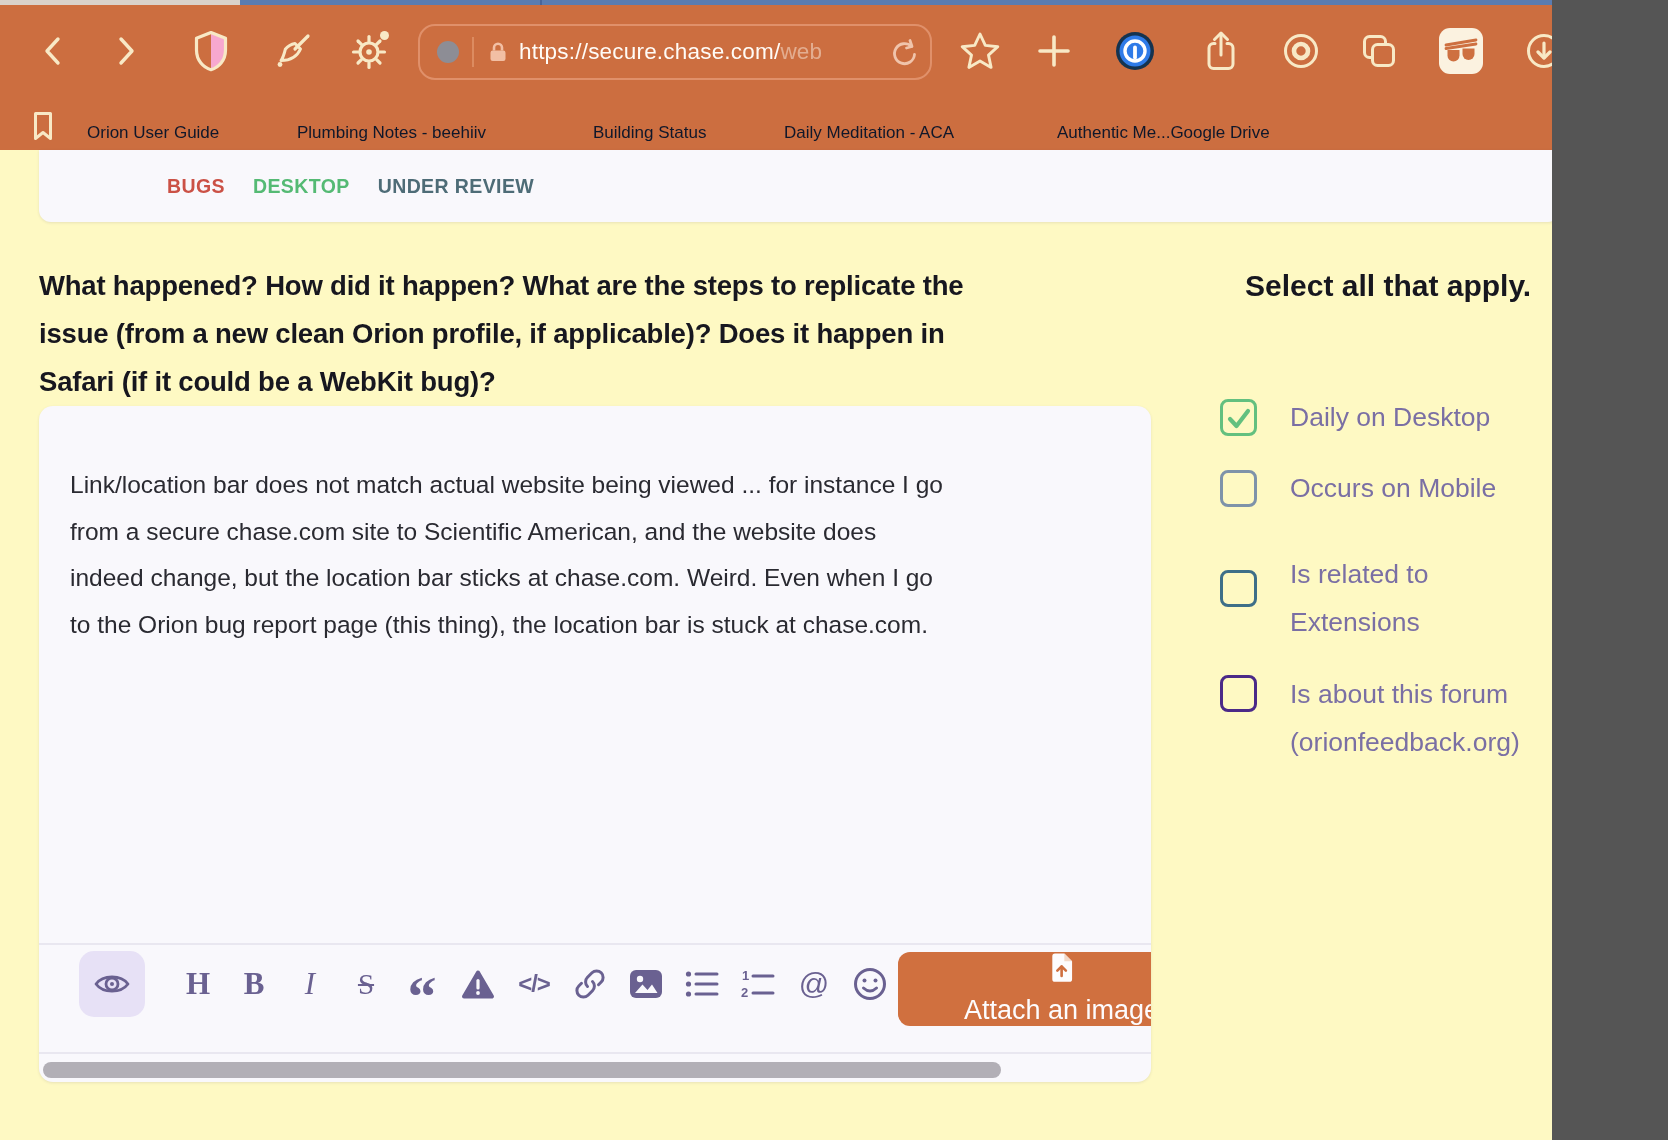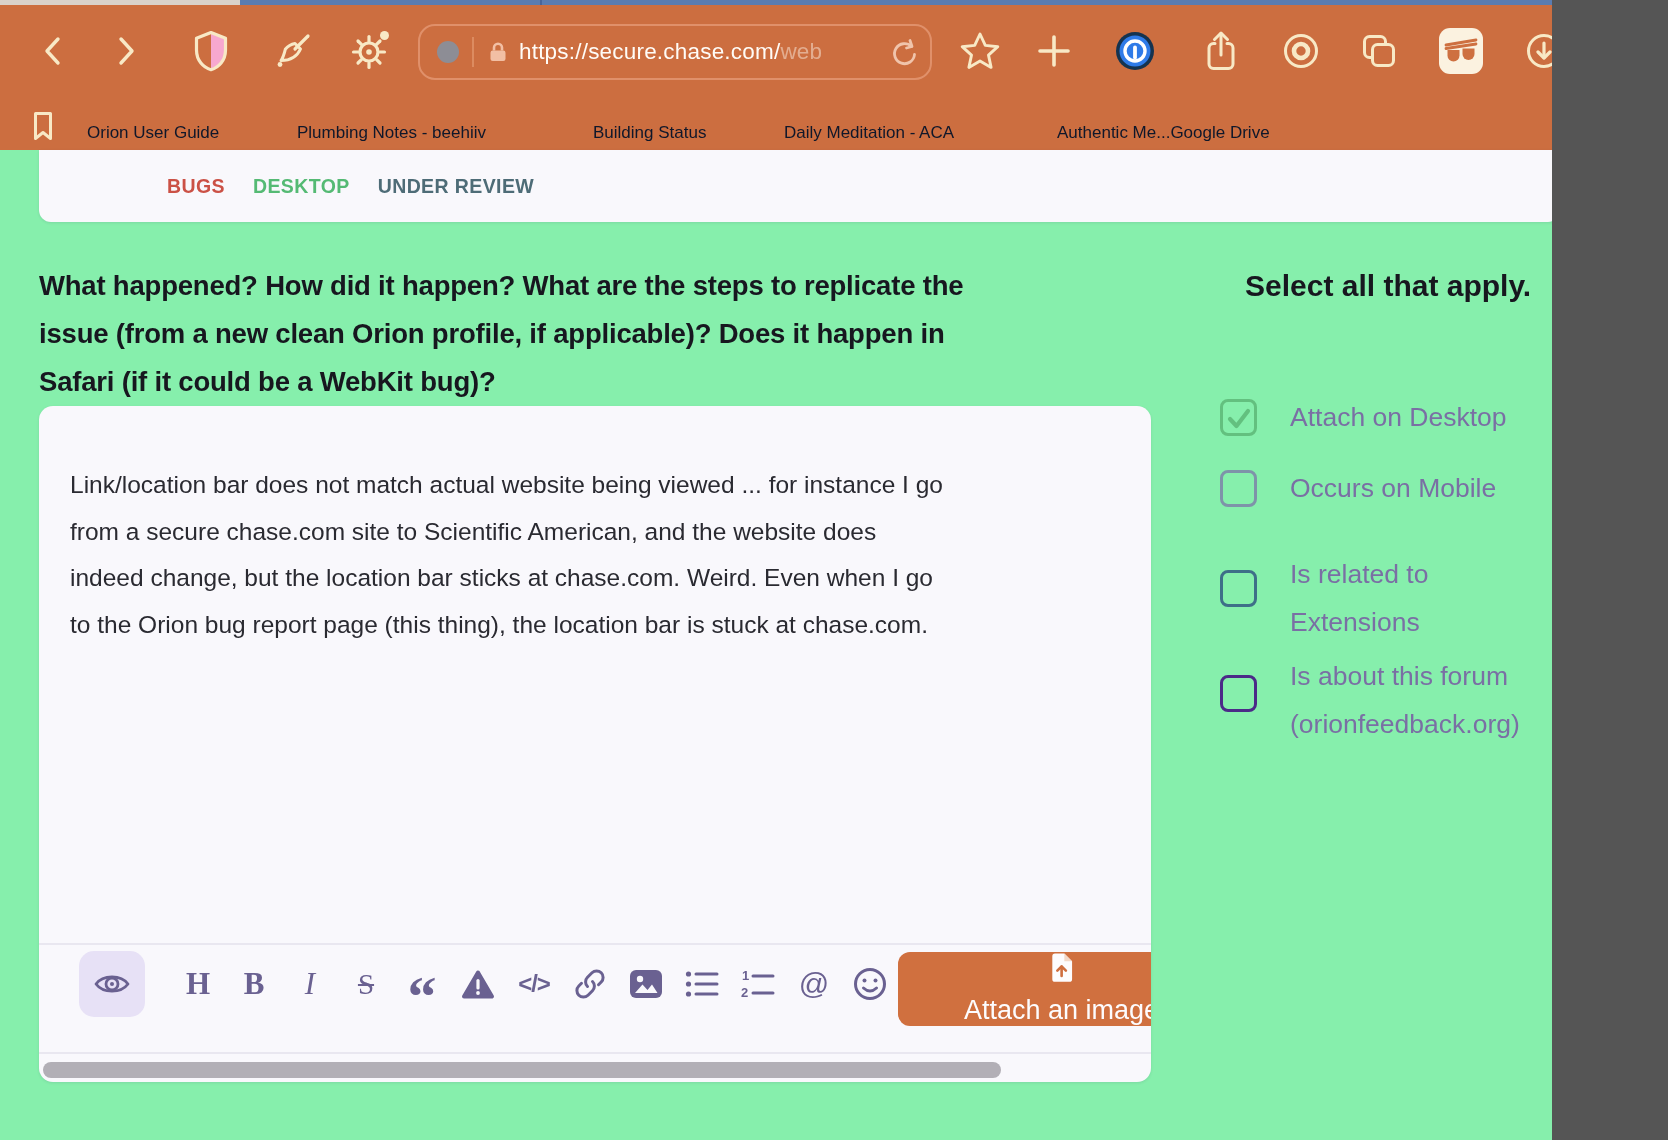--- a/index.html
+++ b/index.html
@@ -23,21 +23,21 @@
   .url-divider { width:2px; height:30px; background:#DC8B60; margin-left:13px; flex:0 0 auto; }
   .url-text { margin-left:10px; font-size:22.5px; color:#FFFCF7; white-space:nowrap; letter-spacing:0.2px; }
   .url-faded { color:rgba(255,250,242,0.45); }
   .reload-wrap { margin-left:auto; margin-right:12px; display:flex; align-items:center; }
 
   .bm-row { position:absolute; left:0; top:95px; width:1668px; height:50px; }
   .bm-item { position:absolute; top:8px; height:50px; line-height:50px; font-size:17px; color:#0f172a; white-space:nowrap; }
   .bm-chevron { position:absolute; left:1622px; top:0; height:50px; line-height:46px; font-size:30px; color:#F7E5BF; font-weight:bold; }
 
   
-  .content { left:0; top:150px; width:1668px; height:990px; background:#86efac; }
+  .content { left:0; top:150px; width:1668px; height:990px; background:#fef9c3; }
   .card { background:#F9F8FC; box-shadow:0 1px 3px rgba(40,30,80,0.10); }
 
   .top-card { position:absolute; left:39px; top:0; width:1521px; height:72px; border-radius:0 0 12px 12px; }
   .tags { position:absolute; left:128px; top:0; height:72px; display:flex; align-items:center; gap:28px; }
   .tag { font-size:19.5px; font-weight:bold; letter-spacing:0.4px; white-space:nowrap; }
   .tag-red { color:#CB5146; } .tag-green { color:#55BA74; } .tag-slate { color:#4E6C77; }
 
   .question { position:absolute; left:39px; top:112px; }
   .question div { font-size:27.5px; font-weight:bold; color:#17171F; line-height:48px; white-space:nowrap; letter-spacing:-0.2px; }
 
@@ -243,36 +243,36 @@
     <div class="sb-heading">
       <div>Select all that apply.</div>
     </div>
 
     <div class="checkbox cb-green" style="top:249px;">
       <svg width="30" height="30" viewBox="0 0 30 30">
         <polyline points="6,16 12.5,23 24,8" fill="none" stroke="#63C07F" stroke-width="4.2" stroke-linecap="round" stroke-linejoin="round"></polyline>
       </svg>
     </div>
     <div class="cb-label lh1" style="top:249px;">
-      <div>Attach on Desktop</div>
+      <div>Daily on Desktop</div>
     </div>
 
     <div class="checkbox cb-gray" style="top:320px;"></div>
     <div class="cb-label lh1" style="top:320px;">
       <div>Occurs on Mobile</div>
     </div>
 
     <div class="checkbox cb-teal" style="top:420px;"></div>
     <div class="cb-label lh2" style="top:400px;">
       <div>Is related to</div>
       <div>Extensions</div>
     </div>
 
     <div class="checkbox cb-purple" style="top:525px;"></div>
-    <div class="cb-label lh2" style="top:502px;">
+    <div class="cb-label lh2" style="top:520px;">
       <div>Is about this forum</div>
       <div>(orionfeedback.org)</div>
     </div>
 
     <div class="editor-card card">
 
       <div class="editor-text">
         <div>Link/location bar does not match actual website being viewed ... for instance I go</div>
         <div>from a secure chase.com site to Scientific American, and the website does</div>
         <div>indeed change, but the location bar sticks at chase.com. Weird. Even when I go</div>

